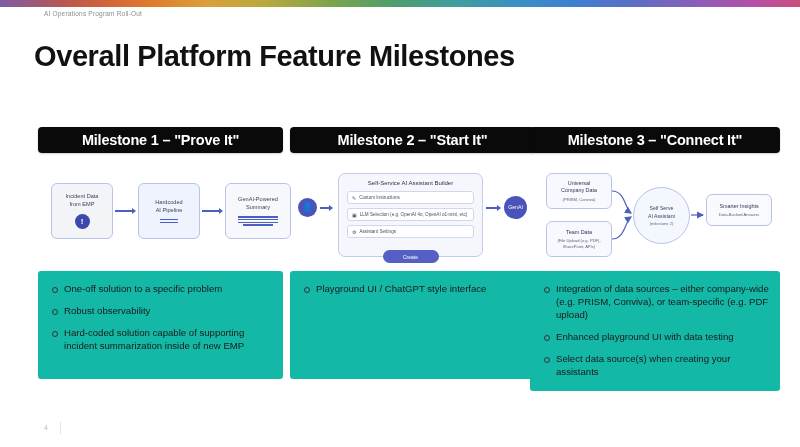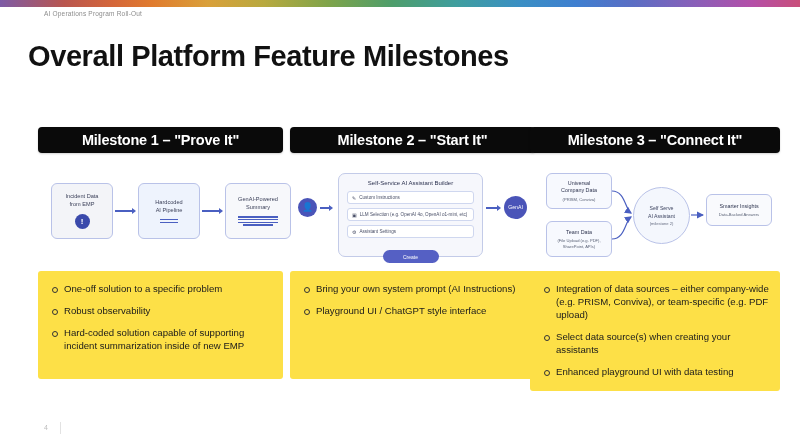--- a/index.html
+++ b/index.html
@@ -14,42 +14,42 @@
       #3f9e9e 57%, #3a8fc4 65%, #3f7fd0 72%, #5a6ec4 79%,
       #8a5fb8 87%, #b44fa8 94%, #c94f7a 100%);
   }
 
   .deck-label {
     position:absolute; left:44px; top:10px;
     font-size:6.5px; color:#8c8c8c; letter-spacing:0.2px; white-space:nowrap;
   }
 
   .slide-title {
-    position:absolute; left:28px; top:40px;
+    position:absolute; left:34px; top:40px;
     font-size:29px; font-weight:bold; color:#111; letter-spacing:-0.4px;
   }
 
   .columns { position:absolute; left:38px; top:127px; width:730px; height:255px; }
 
   .col { position:absolute; top:0; width:245px; }
   .col-1 { left:0; }
   .col-2 { left:252px; }
   .col-3 { left:492px; width:250px; }
 
   .ms-header {
     height:26px; background:#0a0a0a; border-radius:4px;
     display:flex; align-items:center; justify-content:center;
     color:#fff; font-size:14.5px; font-weight:bold; letter-spacing:-0.2px;
     box-shadow:0 1px 2px rgba(0,0,0,0.18);
   }
 
   .diagram { position:relative; height:110px; margin-top:8px; }
 
   .bullets {
-    background:#fde047; border-radius:3px; padding:12px 10px 12px 12px;
+    background:#14b8a6; border-radius:3px; padding:12px 10px 12px 12px;
     min-height:108px;
   }
   .bullets ul { list-style:none; }
   .bullets li {
     position:relative; padding-left:14px; margin-bottom:9px;
     font-size:9.6px; line-height:1.35; color:#1a1a1a;
   }
   .bullets li:last-child { margin-bottom:0; }
   .bullets li:before {
     content:""; position:absolute; left:2px; top:4px;
@@ -240,21 +240,20 @@
         <div class="arrow m2a2">
           <div class="shaft"></div>
             <div class="head"></div>
         </div>
 
         <div class="circle m2gen">GenAI</div>
       </div>
 
       <div class="bullets">
         <ul>
-          <li>Bring your own system prompt (AI Instructions)</li>
           <li>Playground UI / ChatGPT style interface</li>
         </ul>
       </div>
     </div>
 
     <div class="col col-3">
       <div class="ms-header">Milestone 3 – "Connect It"</div>
 
       <div class="diagram">
         <svg class="svgflow" viewBox="0 0 250 110">
@@ -288,22 +287,22 @@
 
         <div class="m3box m3out">
           <div class="t">Smarter Insights</div>
           <div class="s">Data-Backed Answers</div>
         </div>
       </div>
 
       <div class="bullets">
         <ul>
           <li>Integration of data sources – either company-wide (e.g. PRISM, Conviva), or team-specific (e.g. PDF upload)</li>
+          <li>Enhanced playground UI with data testing</li>
           <li>Select data source(s) when creating your assistants</li>
-          <li>Enhanced playground UI with data testing</li>
         </ul>
       </div>
     </div>
 
   </div>
 
   <div class="footer-num">4</div>
   <div class="footer-div"></div>
 
 </div>

